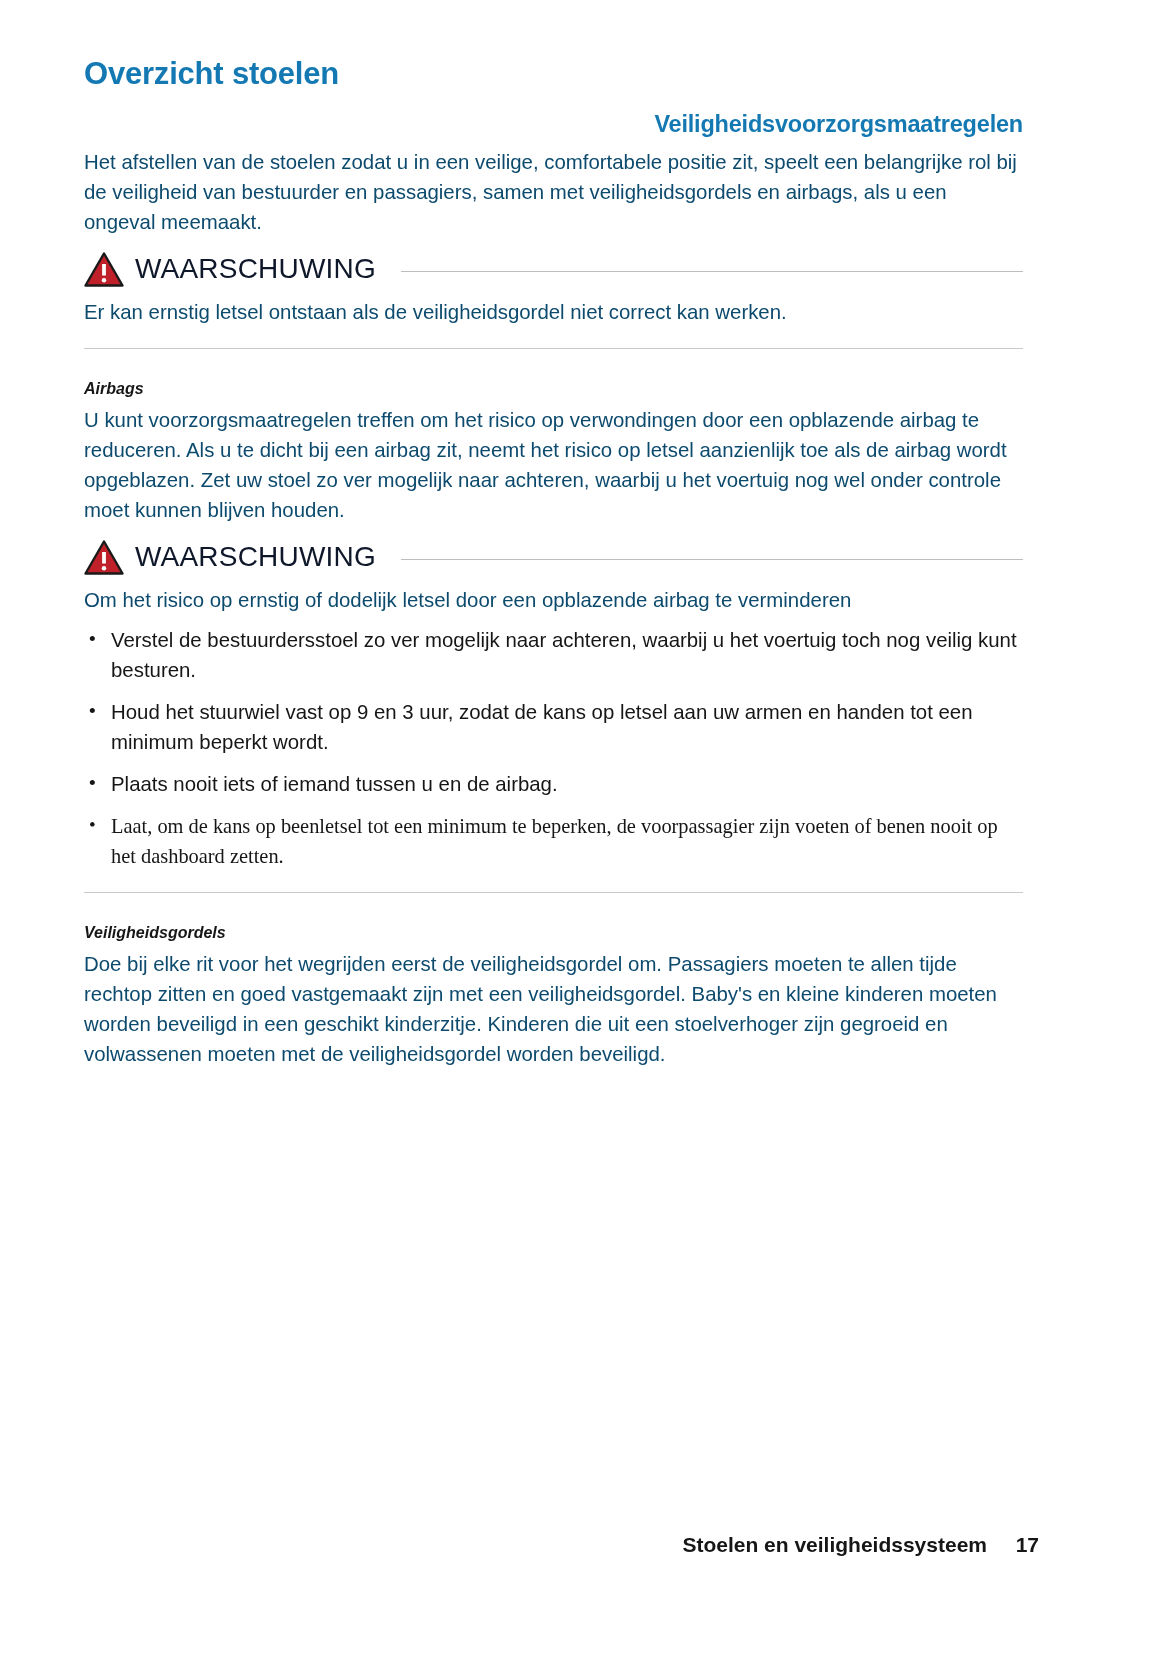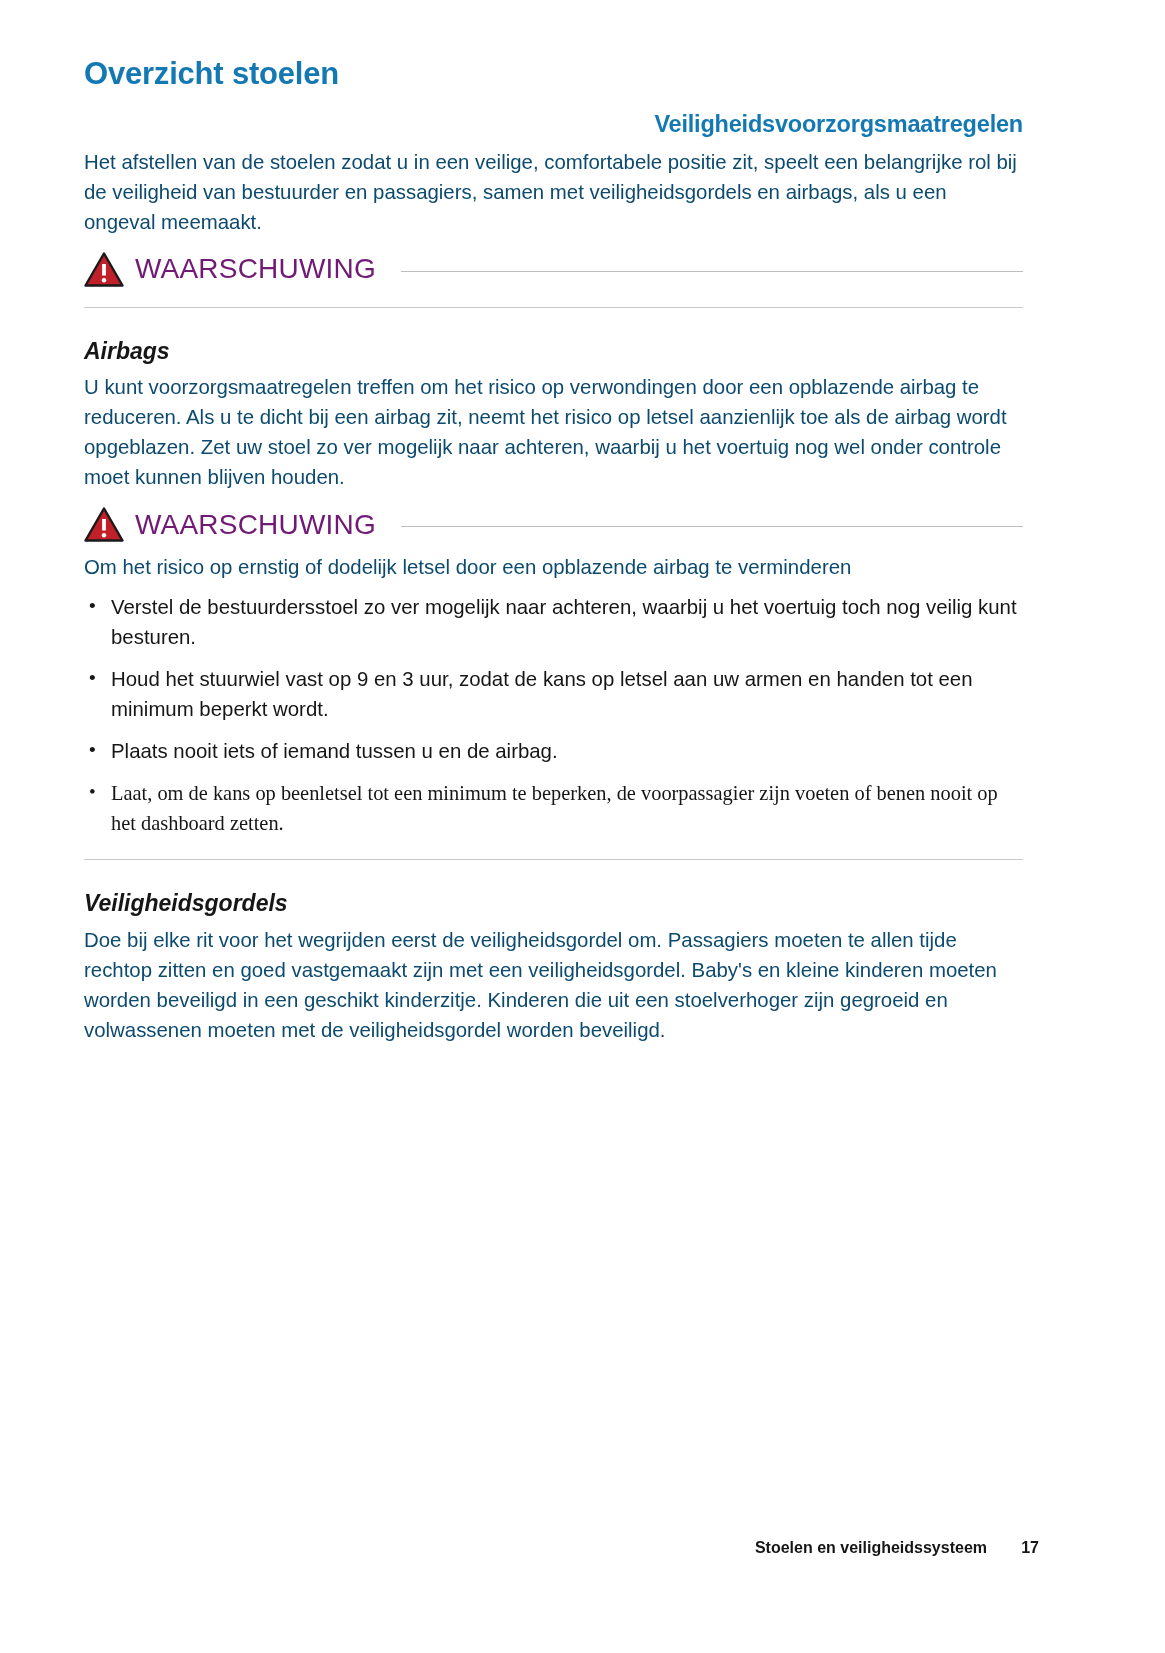--- a/index.html
+++ b/index.html
@@ -35,21 +35,21 @@
     color: #1479b3;
     font-size: 23.5px;
     font-weight: bold;
     letter-spacing: -0.2px;
     margin: 0 0 10px 0;
     line-height: 1.2;
     text-align: right;
   }
   .h3 {
     color: #161616;
-    font-size: 23px;
+    font-size: 16px;
     font-weight: bold;
     font-style: italic;
     margin: 0 0 8px 0;
     line-height: 1.2;
   }
   p.body {
     font-size: 20.4px;
     line-height: 1.47;
     margin: 0 0 14px 0;
     color: #0c4a6e;
@@ -67,21 +67,21 @@
   .warn-icon {
     width: 40px;
     height: 35px;
     flex: 0 0 auto;
     display: block;
   }
   .warn-label {
     font-size: 28px;
     font-weight: 400;
     letter-spacing: 0.2px;
-    color: #701a75;
+    color: #0f172a;
     white-space: nowrap;
     line-height: 1;
   }
   .warn-rule {
     flex: 1 1 auto;
     height: 1px;
     background: #bdbdbd;
     margin-left: 14px;
     margin-top: 4px;
   }
@@ -119,21 +119,21 @@
 
   .footer {
     position: absolute;
     left: 90px;
     right: 126px;
     bottom: 96px;
     display: flex;
     justify-content: flex-end;
     align-items: baseline;
     gap: 26px;
-    font-size: 16px;
+    font-size: 21px;
     font-weight: bold;
     color: #161616;
   }
   .footer .pagenum { min-width: 26px; text-align: right; }
 </style>
 </head>
 <body>
 
 <div class="page">
 
@@ -146,20 +146,21 @@
   <div class="warn-head">
     <svg class="warn-icon" viewBox="0 0 40 35" aria-hidden="true">
       <path d="M20 1.5 L38.5 33.5 L1.5 33.5 Z" fill="#c0202a" stroke="#1a1a1a" stroke-width="2.4" stroke-linejoin="round"></path>
       <rect x="18.1" y="12" width="3.8" height="11.5" fill="#ffffff"></rect>
       <circle cx="20" cy="28.2" r="2.2" fill="#ffffff"></circle>
     </svg>
     <span class="warn-label">WAARSCHUWING</span>
     <span class="warn-rule"></span>
   </div>
 
+  <p class="body last">Er kan ernstig letsel ontstaan als de veiligheidsgordel niet correct kan werken.</p>
 
   <hr class="section-rule">
   <div class="gap-after-rule"></div>
 
   <h3 class="h3">Airbags</h3>
   <p class="body">U kunt voorzorgsmaatregelen treffen om het risico op verwondingen door een opblazende airbag te reduceren. Als u te dicht bij een airbag zit, neemt het risico op letsel aanzienlijk toe als de airbag wordt opgeblazen. Zet uw stoel zo ver mogelijk naar achteren, waarbij u het voertuig nog wel onder controle moet kunnen blijven houden.</p>
 
   <div class="warn-head">
     <svg class="warn-icon" viewBox="0 0 40 35" aria-hidden="true">
       <path d="M20 1.5 L38.5 33.5 L1.5 33.5 Z" fill="#c0202a" stroke="#1a1a1a" stroke-width="2.4" stroke-linejoin="round"></path>

